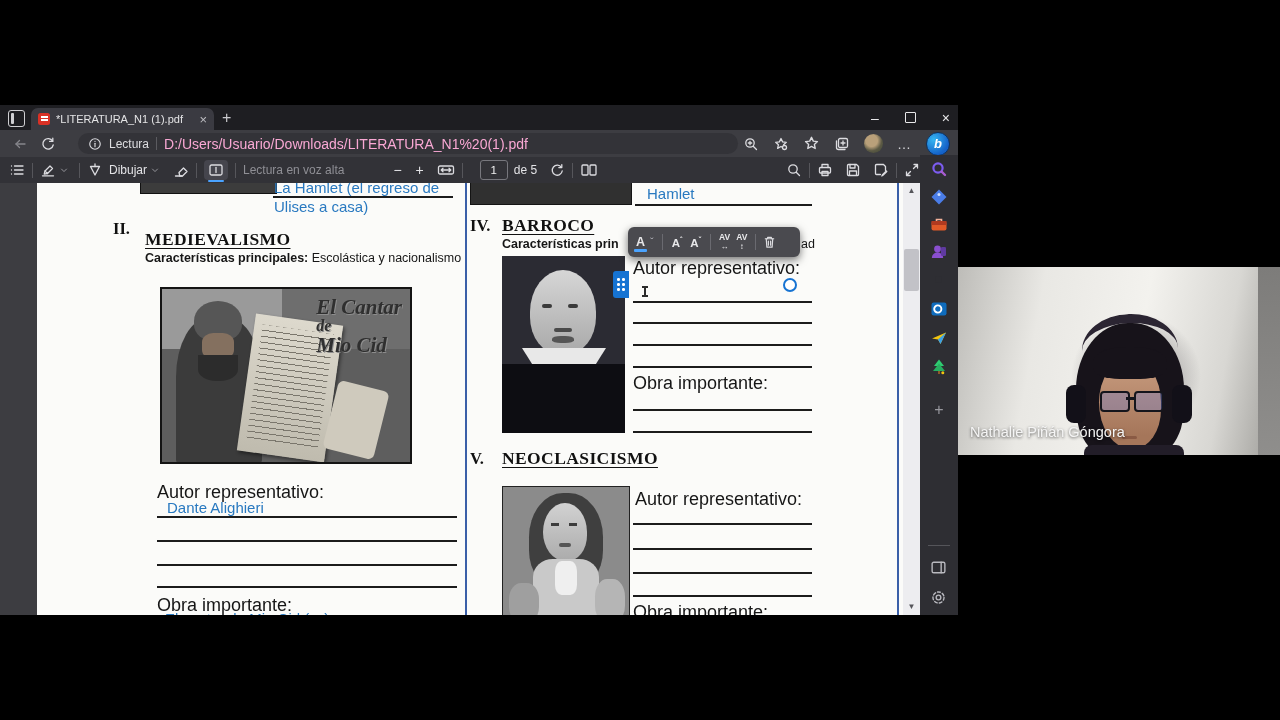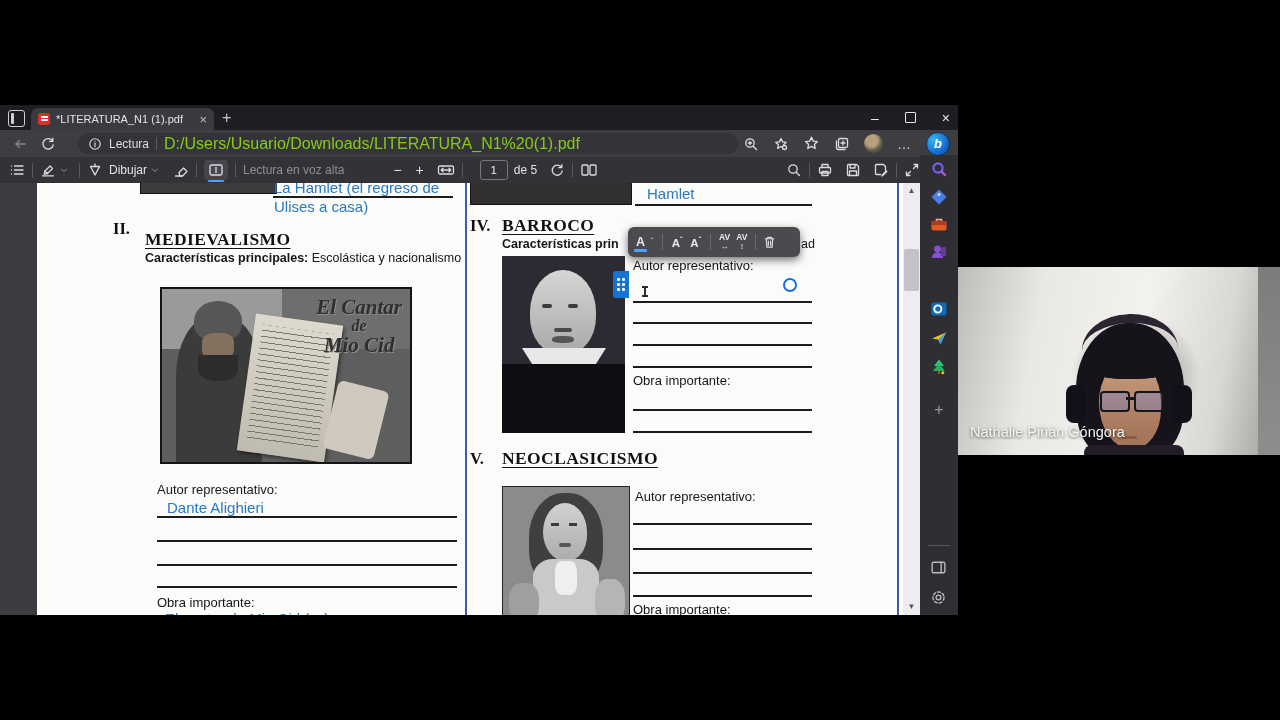--- a/index.html
+++ b/index.html
@@ -24,21 +24,21 @@
   .winmin{font-size:14px}
   .winmax{width:9px;height:9px;border:1.3px solid #e8e8ea;border-radius:1px}
   .winclose{font-size:14px}
 
   .addressbar{position:absolute;left:0;top:25px;width:100%;height:27px;background:#3d3d42;display:flex;align-items:center}
   .navic{margin-left:12px}
   .urlfield{position:absolute;left:78px;top:3px;width:660px;height:21px;background:#333338;border-radius:12px;
             display:flex;align-items:center;padding:0 10px;box-sizing:border-box;gap:7px}
   .archivo{font-size:12px;color:#dedee1}
   .urldiv{width:1px;height:13px;background:#5b5b60}
-  .urltext{font-size:16px;color:#84cc16;white-space:nowrap}
+  .urltext{font-size:14px;color:#f9a8d4;white-space:nowrap}
   .abicons{position:absolute;right:0;top:0;height:27px;display:flex;align-items:center;gap:14px;padding-right:8px}
   .avatar{width:19px;height:19px;border-radius:50%;background:radial-gradient(circle at 40% 35%,#b9a07a 0 35%,#5c5a45 60%,#3c4432 100%)}
   .dots{color:#d5d5d8;font-size:14px;letter-spacing:1px}
   .bing{width:22px;height:22px;border-radius:50%;background:radial-gradient(circle at 30% 30%,#35b6f2,#1461c8 70%);
         color:#fff;font-weight:bold;font-style:italic;font-size:13px;display:flex;align-items:center;justify-content:center;border:1.5px solid #0e335f}
 
   .pdftoolbar{position:absolute;left:0;top:52px;width:100%;height:26px;background:#323237;display:flex;align-items:center}
   .tbsep{width:1px;height:15px;background:#56565b;margin:0 7px;flex:0 0 auto}
   .tbtxt{font-size:12px;color:#e3e3e6}
   .tbdim{font-size:12px;color:#8f8f95}
@@ -52,31 +52,31 @@
   
   .viewer{position:absolute;left:0;top:78px;width:903px;height:432px;background:#3d3d41;overflow:hidden}
   .page{position:absolute;left:37px;top:0;width:866px;height:432px;background:#fbfbf9;overflow:hidden;color:#141414}
   .vline{position:absolute;top:0;bottom:0;width:2px;background:#3a5fa8}
   .rule{position:absolute;height:2px;background:#1c1c1c}
   .heading{font-family:"Liberation Serif",serif;font-weight:bold;font-size:17.5px;letter-spacing:.4px;color:#111}
   .heading u{text-underline-offset:3px}
   .numeral{font-family:"Liberation Serif",serif;font-weight:bold;font-size:16.5px;color:#111}
   .traits{font-size:12.5px;color:#161616}
   .traits b{font-weight:bold}
-  .lbl{font-size:13px;color:#161616}
+  .lbl{font-size:18px;color:#161616}
   .ansr{font-size:15px;color:#2979c0}
 
   .scroll{position:absolute;left:903px;top:78px;width:17px;height:432px;background:#ededf0}
   .scroll .arrow{position:absolute;left:0;width:17px;text-align:center;color:#55555a;font-size:8px;line-height:12px}
   .scroll .thumb{position:absolute;left:1px;width:15px;background:#c2c2c7;border-radius:2px}
 
   
   .imgframe{position:absolute;border:2px solid #141414;background:#6e6e6e;overflow:hidden}
   .gothic{font-family:"Liberation Serif",serif;font-weight:bold;font-style:italic;color:#2f2f2f;
-          text-shadow:1px 1px 0 #8d8d8d;line-height:1.02;text-align:center}
+          text-shadow:1px 1px 0 #8d8d8d;line-height:1.02;text-align:left}
   .portrait{position:absolute;overflow:hidden;background:#26262c}
 
   
   .annbar{position:absolute;width:172px;height:30px;background:#4a4a4f;border-radius:6px;
           box-shadow:0 3px 8px rgba(0,0,0,.55);display:flex;align-items:center;padding:0 6px;box-sizing:border-box;z-index:8;color:#e8e8ea}
   .annsep{width:1px;height:16px;background:#6a6a70;margin:0 5px}
   .annA{font-size:12.5px;font-weight:bold;line-height:1;position:relative;padding:0 2px}
   .annA::after{content:"";position:absolute;left:0;right:0;bottom:-4px;height:3px;background:#4aa3ff;border-radius:1px}
   .annsize{font-size:11.5px;font-weight:bold;padding:0 4px}
   .annsize sup{font-size:7px}

